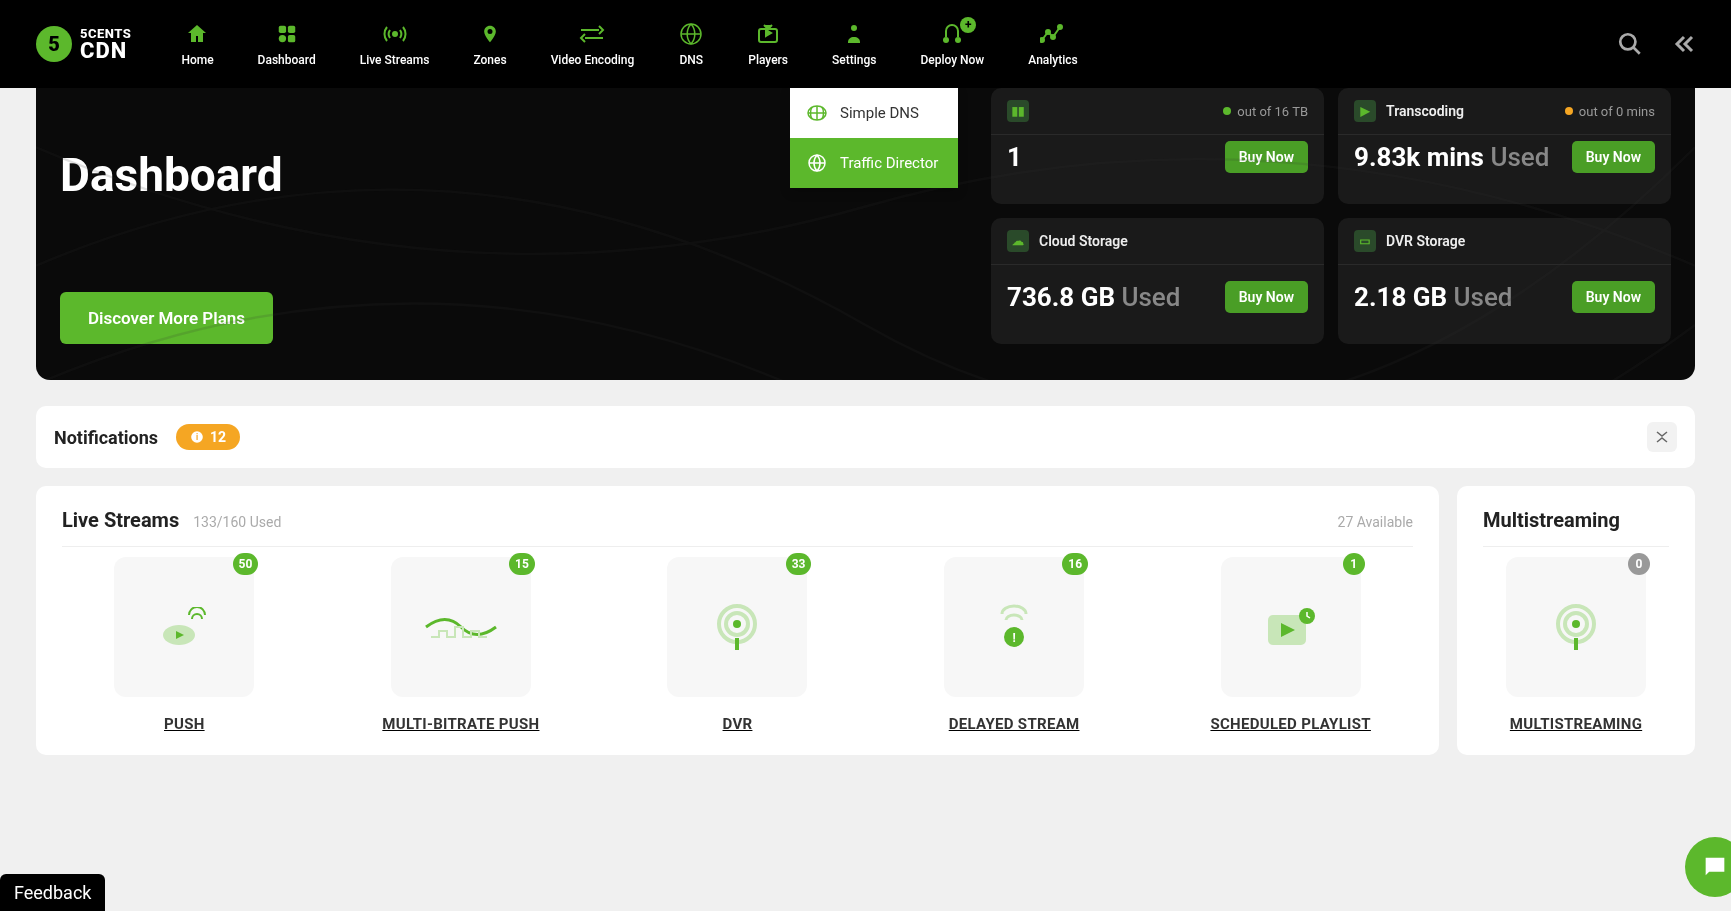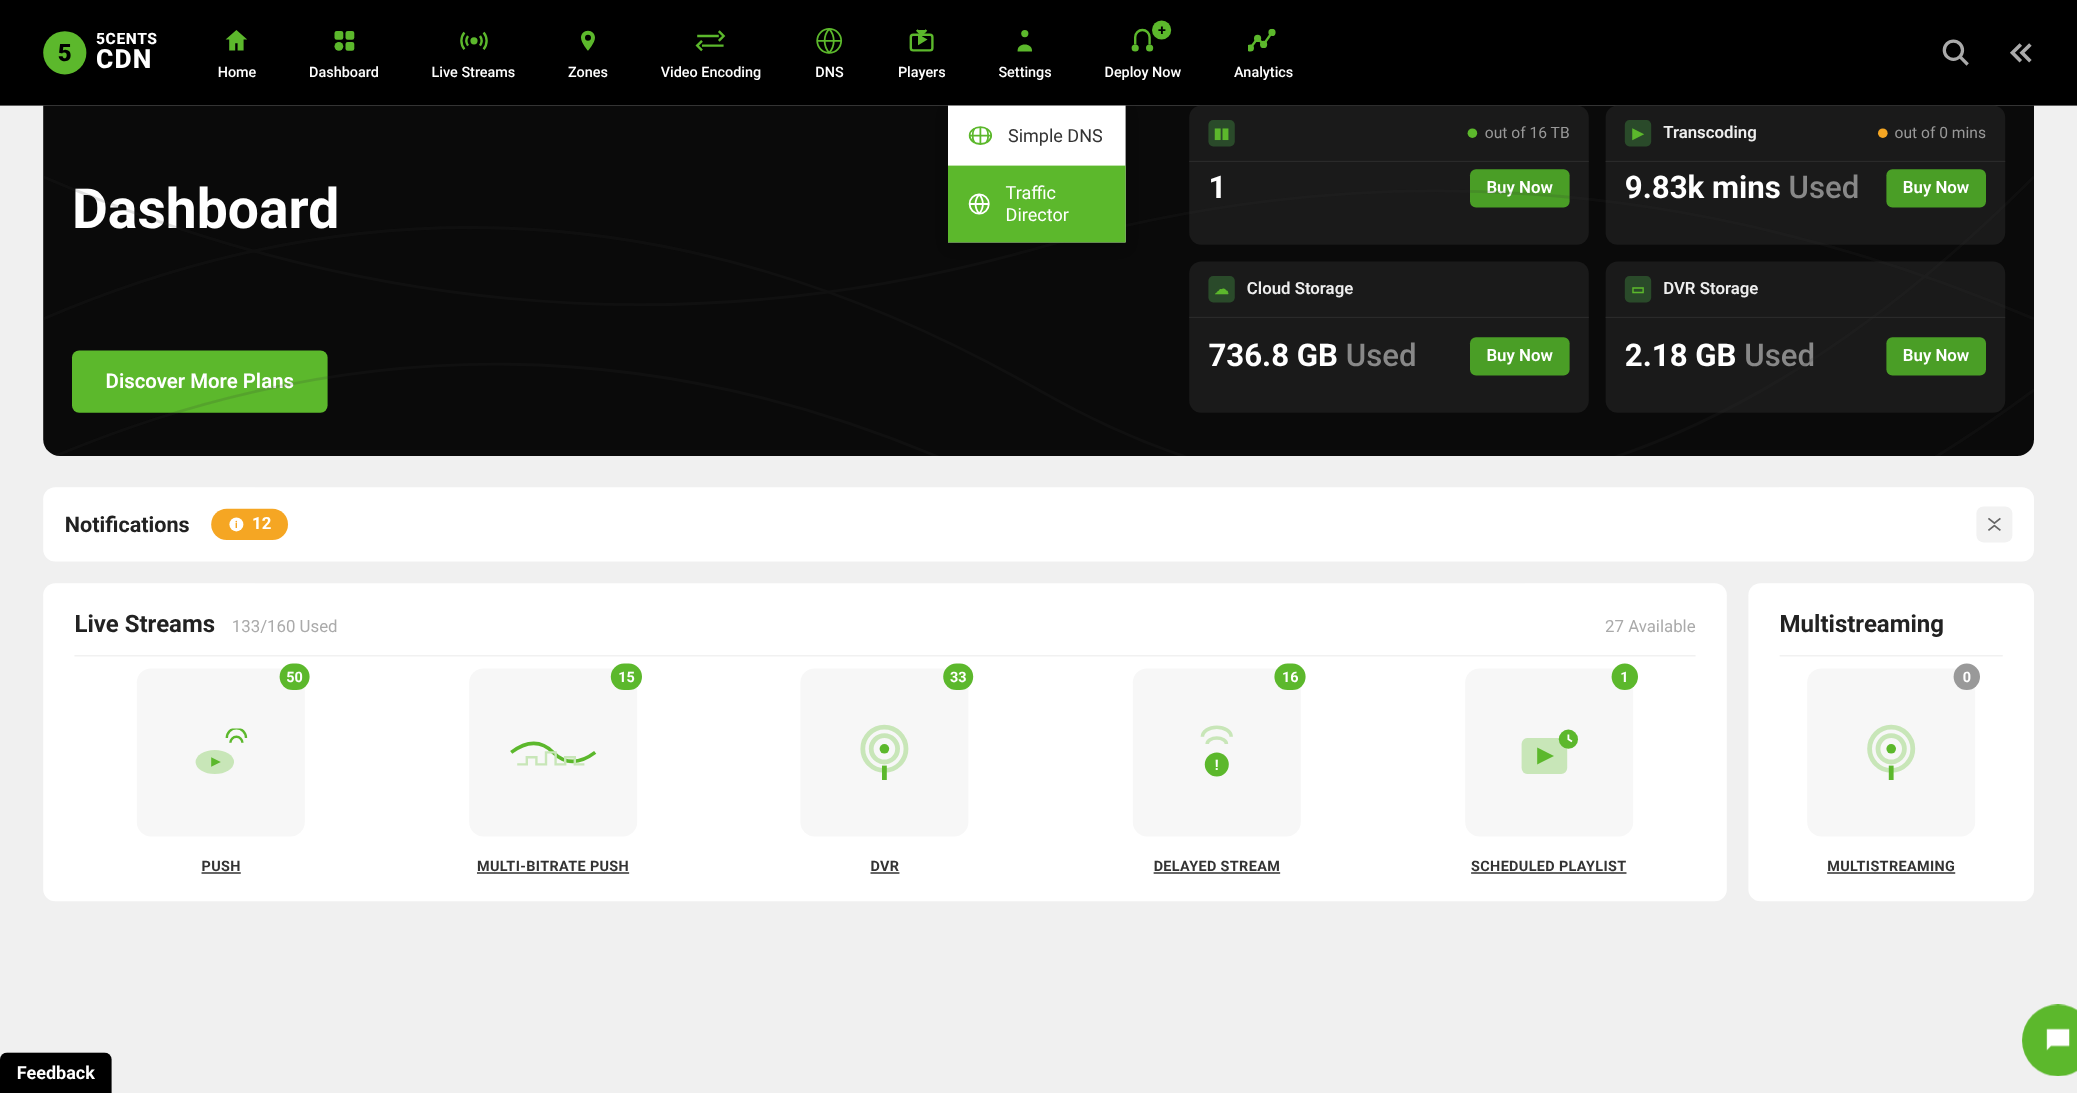--- a/index.html
+++ b/index.html
@@ -14,21 +14,21 @@
 .logo-text .bot { font-size: 22px; letter-spacing: 1px; }
 .nav-items { display: flex; gap: 44px; }
 .nav-item { display: flex; flex-direction: column; align-items: center; gap: 6px; color: #fff; cursor: pointer; position: relative; }
 .nav-item .icon { width: 26px; height: 26px; display: flex; align-items: center; justify-content: center; color: #5cb82c; }
 .nav-item .label { font-size: 12px; font-weight: 500; }
 .nav-item .plus-badge { position: absolute; top: -4px; right: 8px; width: 16px; height: 16px; background: #5cb82c; border-radius: 50%; display: flex; align-items: center; justify-content: center; color: #000; font-size: 12px; font-weight: bold; }
 .nav-right { margin-left: auto; display: flex; align-items: center; gap: 28px; color: #aaa; }
 .nav-right svg { cursor: pointer; }
 
 
-.dns-dropdown { position: fixed; top: 88px; left: 790px; width: 148px; background: #fff; box-shadow: 0 4px 10px rgba(0,0,0,0.2); z-index: 100; }
+.dns-dropdown { position: fixed; top: 88px; left: 790px; width: 168px; background: #fff; box-shadow: 0 4px 10px rgba(0,0,0,0.2); z-index: 100; }
 .dns-dropdown .item { padding: 14px 16px; display: flex; align-items: center; gap: 12px; font-size: 15px; cursor: pointer; }
 .dns-dropdown .item.active { background: #5cb82c; color: #fff; }
 .dns-dropdown .item:not(.active) { color: #333; }
 .dns-dropdown .ic { width: 22px; height: 22px; display: flex; align-items: center; justify-content: center; }
 
 
 .hero { margin: 0 36px; background: #0a0a0a; border-radius: 0 0 14px 14px; padding: 0 24px 36px 24px; position: relative; overflow: hidden; display: flex; }
 .hero-left { flex: 1; padding-top: 60px; }
 .hero-left h1 { color: #fff; font-size: 46px; font-weight: 700; margin-bottom: 90px; }
 .discover-btn { background: #5cb82c; color: #fff; padding: 16px 28px; border: none; border-radius: 6px; font-size: 17px; font-weight: 600; cursor: pointer; }
@@ -59,24 +59,24 @@
 .card.multi { width: 238px; }
 .card-header { display: flex; align-items: baseline; gap: 14px; border-bottom: 1px solid #eee; padding-bottom: 14px; margin-bottom: 10px; }
 .card-header h3 { font-size: 20px; font-weight: 700; color: #222; }
 .card-header .sub { color: #aaa; font-size: 14px; }
 .card-header .avail { margin-left: auto; color: #aaa; font-size: 14px; }
 .tiles { display: flex; gap: 32px; justify-content: space-between; text-decoration: underline; }
 .tile { display: flex; flex-direction: column; align-items: center; flex: 1; }
 .tile-box { width: 140px; height: 140px; background: #f7f7f7; border-radius: 12px; display: flex; align-items: center; justify-content: center; position: relative; }
 .tile-badge { position: absolute; top: -4px; right: -4px; background: #5cb82c; color: #fff; min-width: 22px; height: 22px; padding: 0 6px; border-radius: 11px; display: flex; align-items: center; justify-content: center; font-size: 12px; font-weight: 700; }
 .tile-badge.grey { background: #999; }
-.tile-label { margin-top: 18px; font-size: 12px; font-weight: 700; color: #333; letter-spacing: 0.3px; }
-
-
-.feedback-tab { position: fixed; left: 0; bottom: 0; background: #000; color: #fff; padding: 8px 14px; border-radius: 6px 6px 0 0; font-size: 15px; font-weight: 700; cursor: pointer; }
+.tile-label { margin-top: 18px; font-size: 15px; font-weight: 700; color: #333; letter-spacing: 0.3px; }
+
+
+.feedback-tab { position: fixed; left: 0; bottom: 0; background: #000; color: #fff; padding: 8px 14px; border-radius: 6px 6px 0 0; font-size: 18px; font-weight: 400; cursor: pointer; }
 
 
 .chat-bubble { position: fixed; right: -14px; bottom: 14px; width: 60px; height: 60px; background: #5cb82c; border-radius: 50%; display: flex; align-items: center; justify-content: center; color: #fff; cursor: pointer; }
 
 .hero-bg-swirl { position: absolute; inset: 0; pointer-events: none; opacity: 0.15; }
 </style>
 </head>
 <body>
 
 <div class="topnav">

